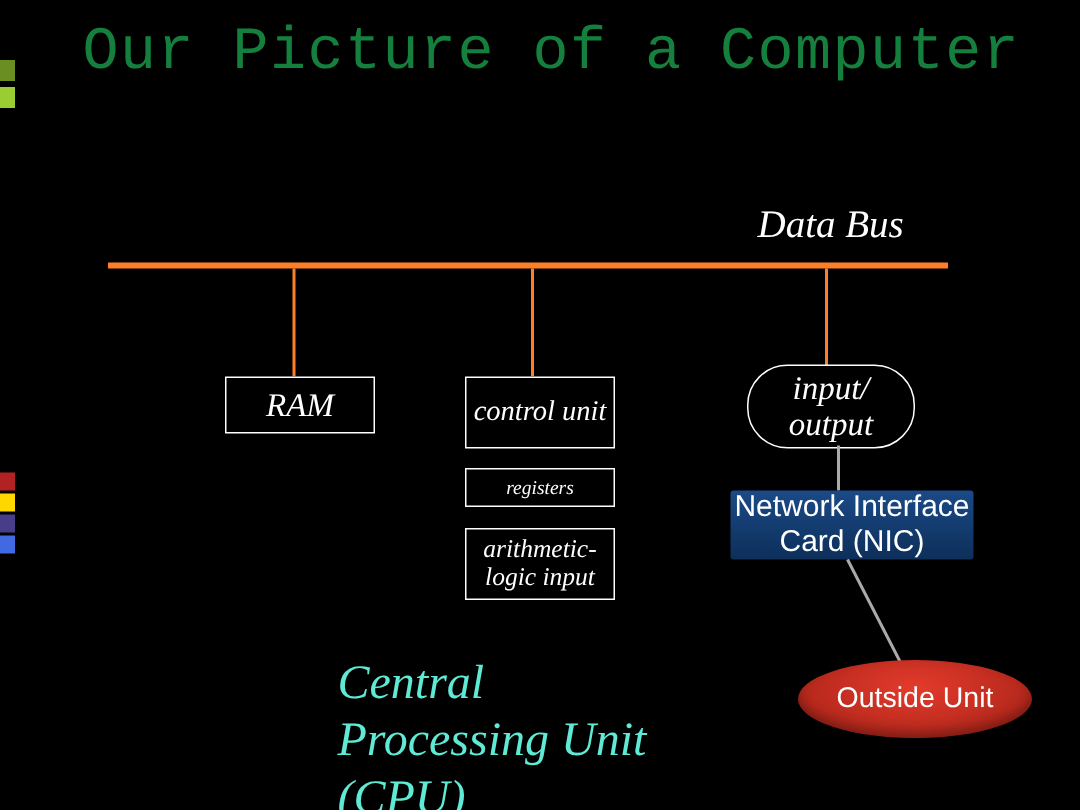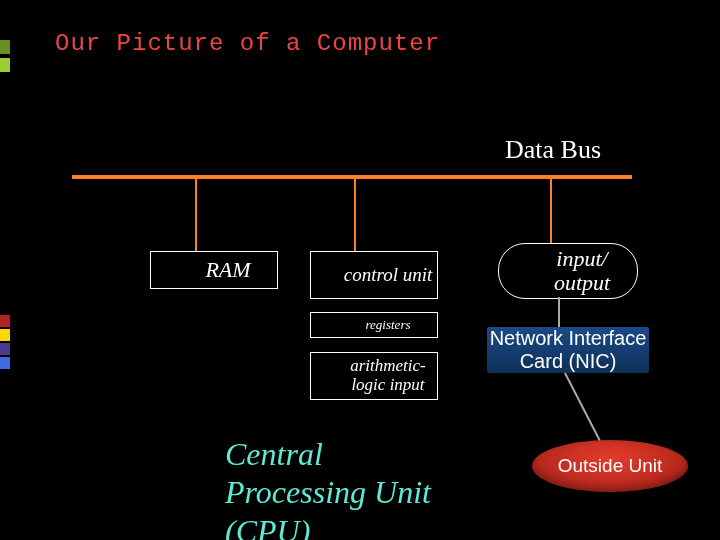--- a/index.html
+++ b/index.html
@@ -24,31 +24,32 @@
     width: 10px;
     height: 540px;
   }
   .side-stripe div {
     position: absolute;
     left: 0;
     width: 10px;
   }
   .title {
     position: absolute;
-    top: 30px;
+    top: 13px;
     left: 55px;
     font-family: "Consolas", "Courier New", monospace;
-    font-size: 24px;
-    color: #ef4444;
+    font-size: 40px;
+    color: #15803d;
     letter-spacing: 1px;
   }
   .bus-label {
     position: absolute;
     top: 135px;
     left: 505px;
+    font-style: italic;
     font-size: 26px;
     color: #fff;
   }
   .bus-line {
     position: absolute;
     top: 175px;
     left: 72px;
     width: 560px;
     height: 0;
     border-top: 4px solid #ff7f27;
@@ -66,21 +67,20 @@
     position: absolute;
     background: #000;
     border: 1px solid #fff;
     color: #fff;
     text-align: center;
     font-style: italic;
     display: flex;
     align-items: center;
     justify-content: center;
     line-height: 1.1;
-    padding-left: 28px;
   }
   .ram {
     top: 251px;
     left: 150px;
     width: 98px;
     height: 36px;
     font-size: 22px;
   }
   .control {
     top: 251px;

